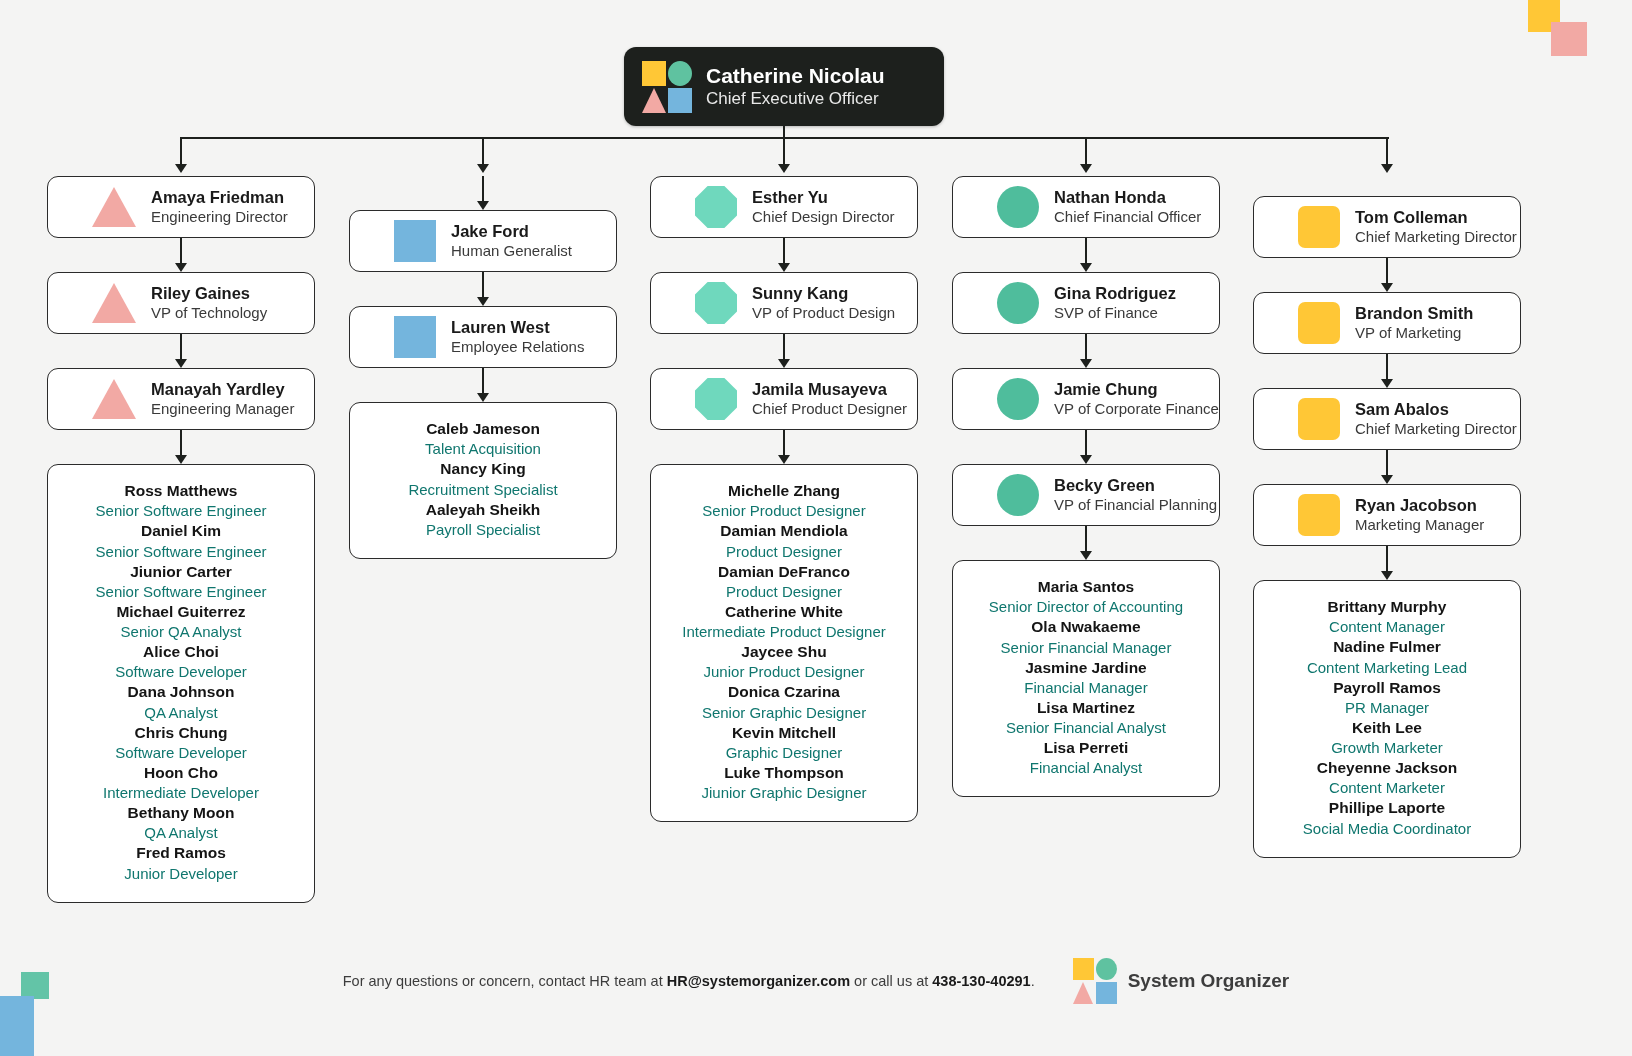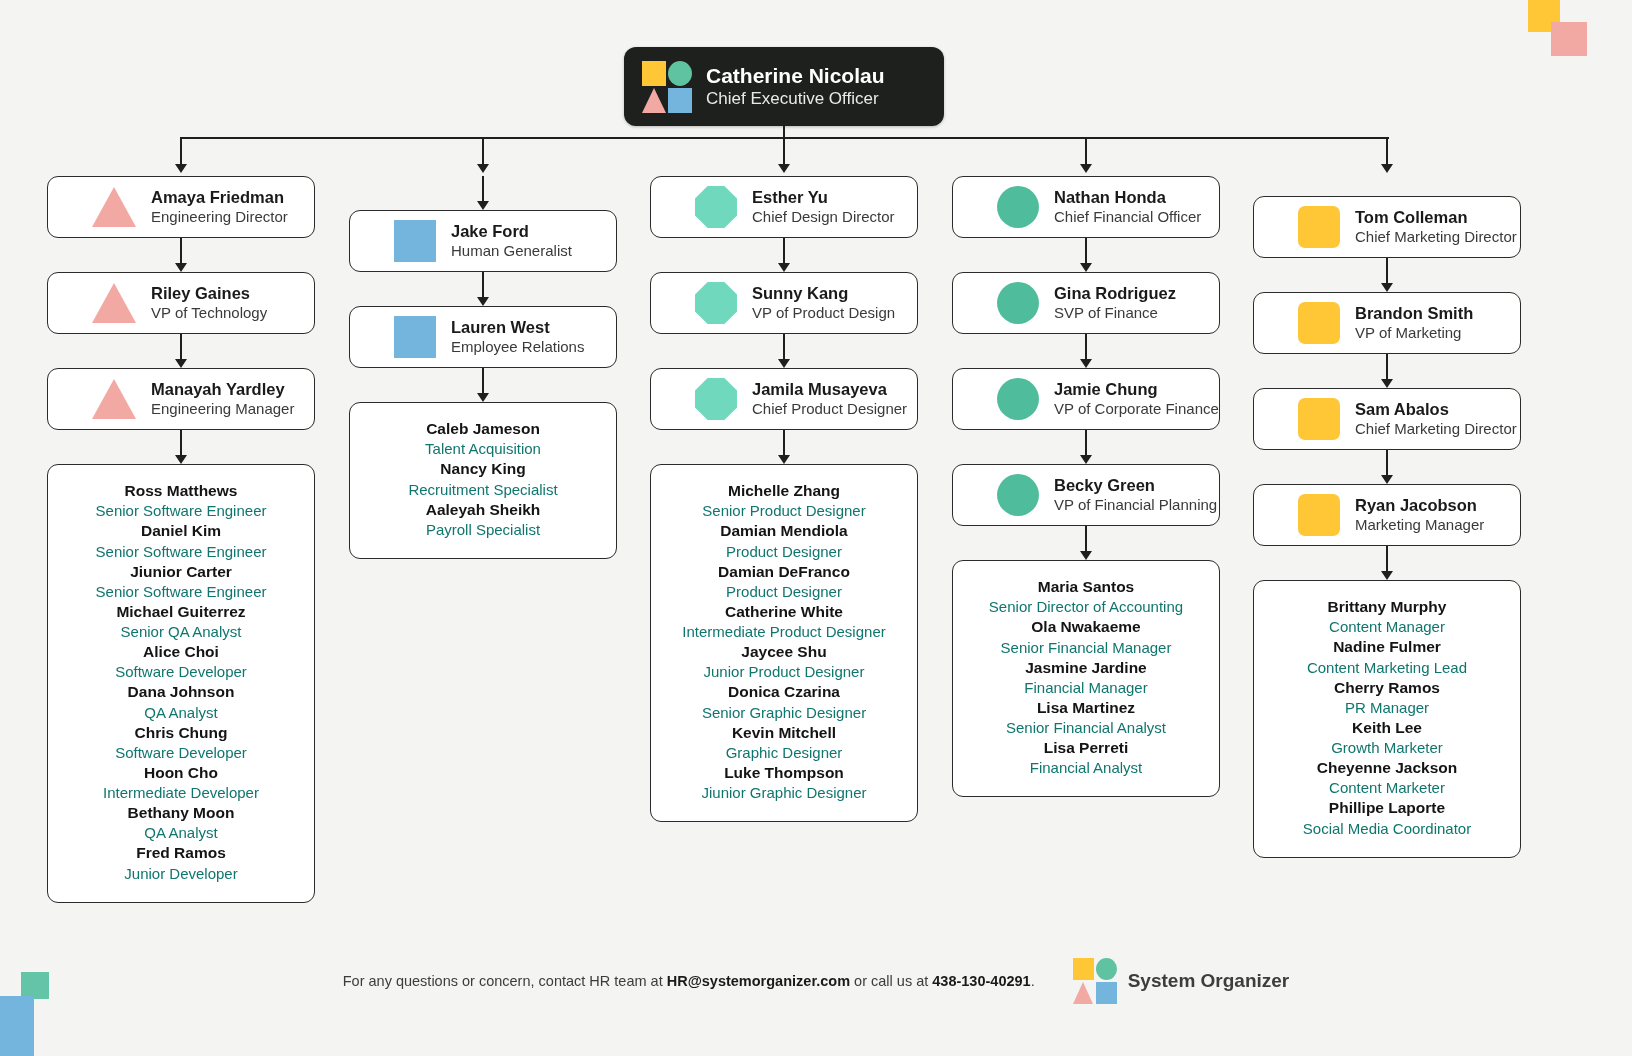--- a/index.html
+++ b/index.html
@@ -470,21 +470,21 @@
     </div>
     <div style="position: relative; height: 34px;">
       <div style="position: absolute; left: 133px; top: 0px; width: 2px; height: 26px; background: rgb(29, 32, 29);"></div>
       <div class="arrow-head" style="left: 128px; top: 25px;"></div>
     </div>
     <div class="roster">
       <div class="r-name">Brittany Murphy</div>
       <div class="r-role">Content Manager</div>
       <div class="r-name">Nadine Fulmer</div>
       <div class="r-role">Content Marketing Lead</div>
-      <div class="r-name">Cherry Ramos</div>
+      <div class="r-name">Payroll Ramos</div>
       <div class="r-role">PR Manager</div>
       <div class="r-name">Keith Lee</div>
       <div class="r-role">Growth Marketer</div>
       <div class="r-name">Cheyenne Jackson</div>
       <div class="r-role">Content Marketer</div>
       <div class="r-name">Phillipe Laporte</div>
       <div class="r-role">Social Media Coordinator</div>
     </div>
   </div>
 

